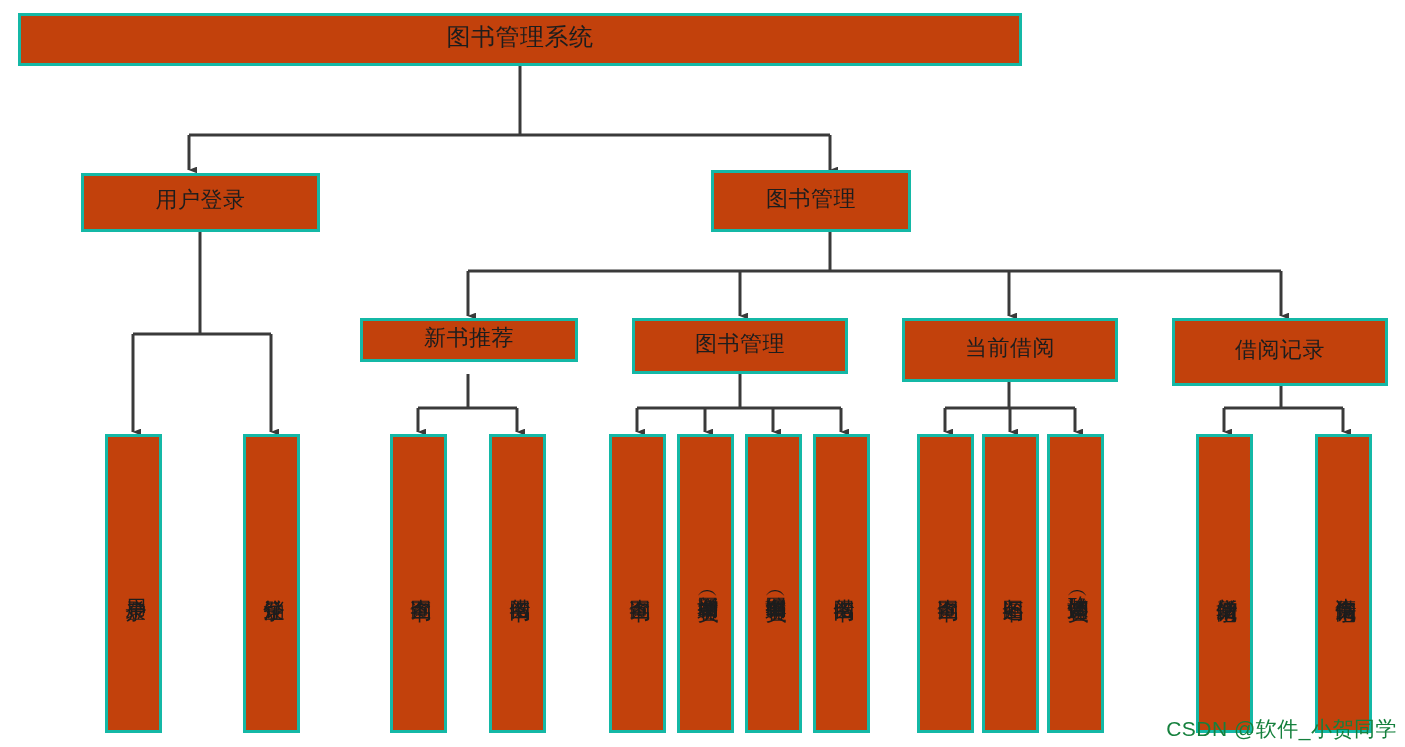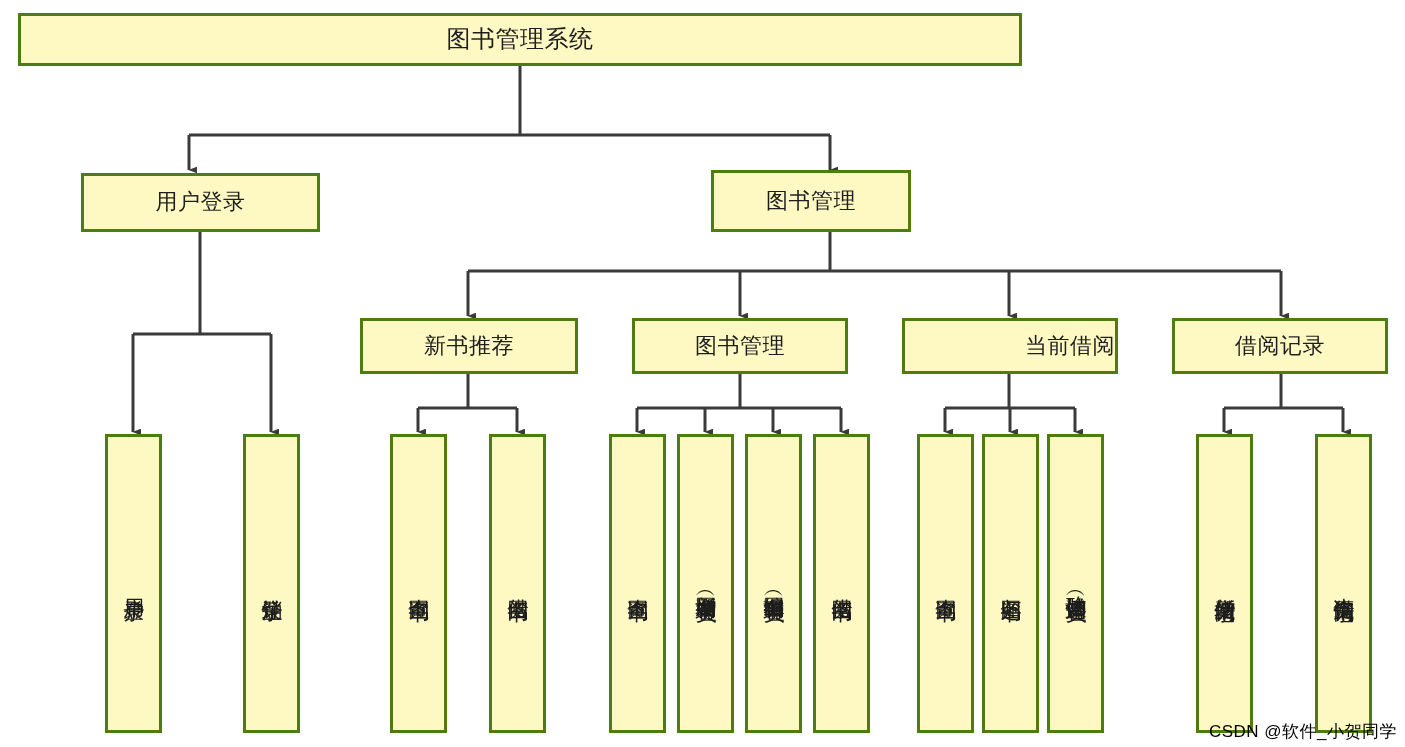--- a/index.html
+++ b/index.html
@@ -22,26 +22,27 @@
   svg.connectors {
     position: absolute;
     left: 0;
     top: 0;
     width: 1405px;
     height: 747px;
   }
   .node {
     position: absolute;
     box-sizing: border-box;
-    background: #fef9c3;
-    border: 3px solid #4d7c0f;
+    background: #c2410c;
+    border: 3px solid #14b8a6;
     display: flex;
     align-items: center;
     justify-content: center;
     color: #1d1d1d;
+    font-family: Liberation Mono, monospace;
   }
   .node .label {
     font-size: 22px;
     line-height: 1.1;
     letter-spacing: 0.5px;
     white-space: nowrap;
   }
   .node.vertical {
     align-items: center;
     justify-content: center;
@@ -56,22 +57,22 @@
     white-space: normal;
     max-height: 280px;
   }
   .node.title .label {
     font-size: 24px;
   }
   .watermark {
     position: absolute;
     right: 8px;
     bottom: 4px;
-    font-size: 17px;
-    color: #000000;
+    font-size: 21px;
+    color: #15803d;
     letter-spacing: 0.5px;
     white-space: nowrap;
     pointer-events: none;
   }
 </style>
 </head>
 <body>
 
 <div id="diagram-root">
 
@@ -133,30 +134,30 @@
     <span class="label">图书管理系统</span>
   </div>
 
   <div class="node" style="left:81px; top:173px; width:239px; height:59px;">
     <span class="label">用户登录</span>
   </div>
   <div class="node" style="left:711px; top:170px; width:200px; height:62px;">
     <span class="label">图书管理</span>
   </div>
 
-  <div class="node" style="left:360px; top:318px; width:218px; height:56px;align-items:center;">
+  <div class="node" style="left:360px; top:318px; width:218px; height:44px;align-items:center;">
     <span class="label">新书推荐</span>
   </div>
   <div class="node" style="left:632px; top:318px; width:216px; height:56px;">
     <span class="label">图书管理</span>
   </div>
-  <div class="node" style="left:902px; top:318px; width:216px; height:56px;justify-content:flex-end;">
+  <div class="node" style="left:902px; top:318px; width:216px; height:64px;">
     <span class="label">当前借阅</span>
   </div>
-  <div class="node" style="left:1172px; top:318px; width:216px; height:56px;">
+  <div class="node" style="left:1172px; top:318px; width:216px; height:68px;">
     <span class="label">借阅记录</span>
   </div>
 
   <div class="node vertical" style="left:105px; top:434px; width:57px; height:299px;">
     <span class="label">用户登录</span>
   </div>
   <div class="node vertical" style="left:243px; top:434px; width:57px; height:299px;">
     <span class="label">注销登录</span>
   </div>
 

